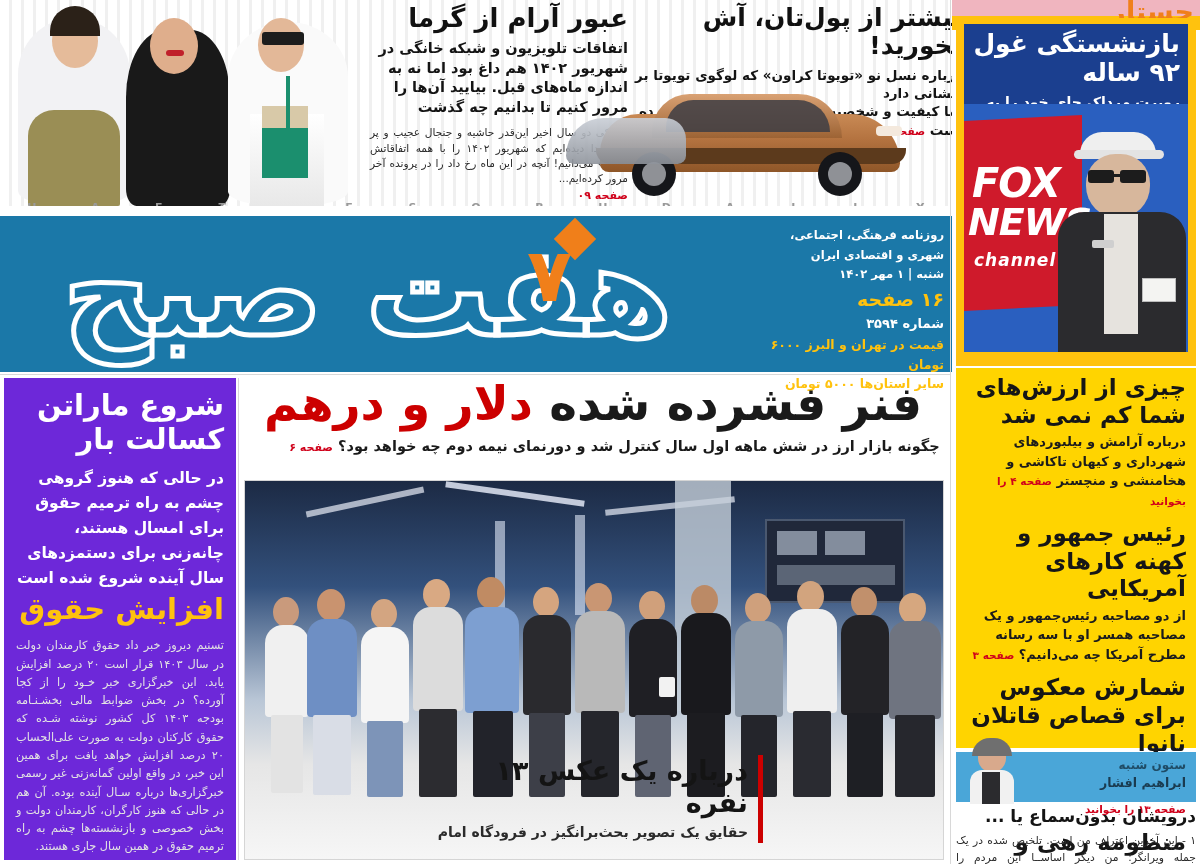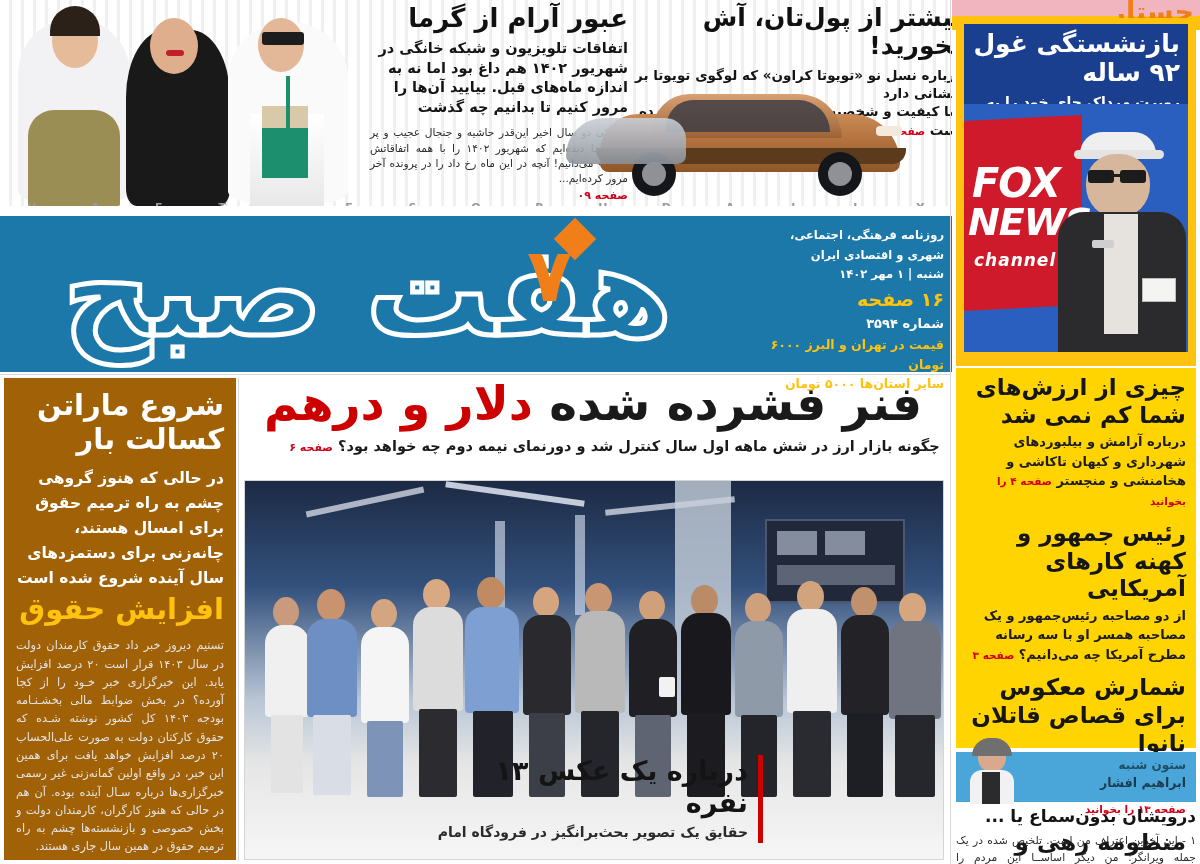--- a/index.html
+++ b/index.html
@@ -90,21 +90,21 @@
     font-size: 74px; color:#f07f1a; font-weight:bold; line-height:1;
   }
   #logo-diamond {
     position:absolute; left:560px; top:8px; width:30px; height:30px;
     background:#f07f1a; transform:rotate(45deg);
   }
 
   
   #left-col {
     left: 4px; top: 378px; width: 232px; height: 482px;
-    background: #a16207; color:#fff; padding: 10px 12px 8px 12px;
+    background: #6d28d9; color:#fff; padding: 10px 12px 8px 12px;
   }
   #left-head-w {
     color:#ffffff; font-weight:bold; font-size:29px; line-height:1.18;
     text-align:right; direction:rtl;
   }
   #left-head-y {
     color:#ffc20e; font-weight:bold; font-size:29px; line-height:1.2;
     text-align:right; direction:rtl; margin-top:2px;
   }
   #left-deck {

